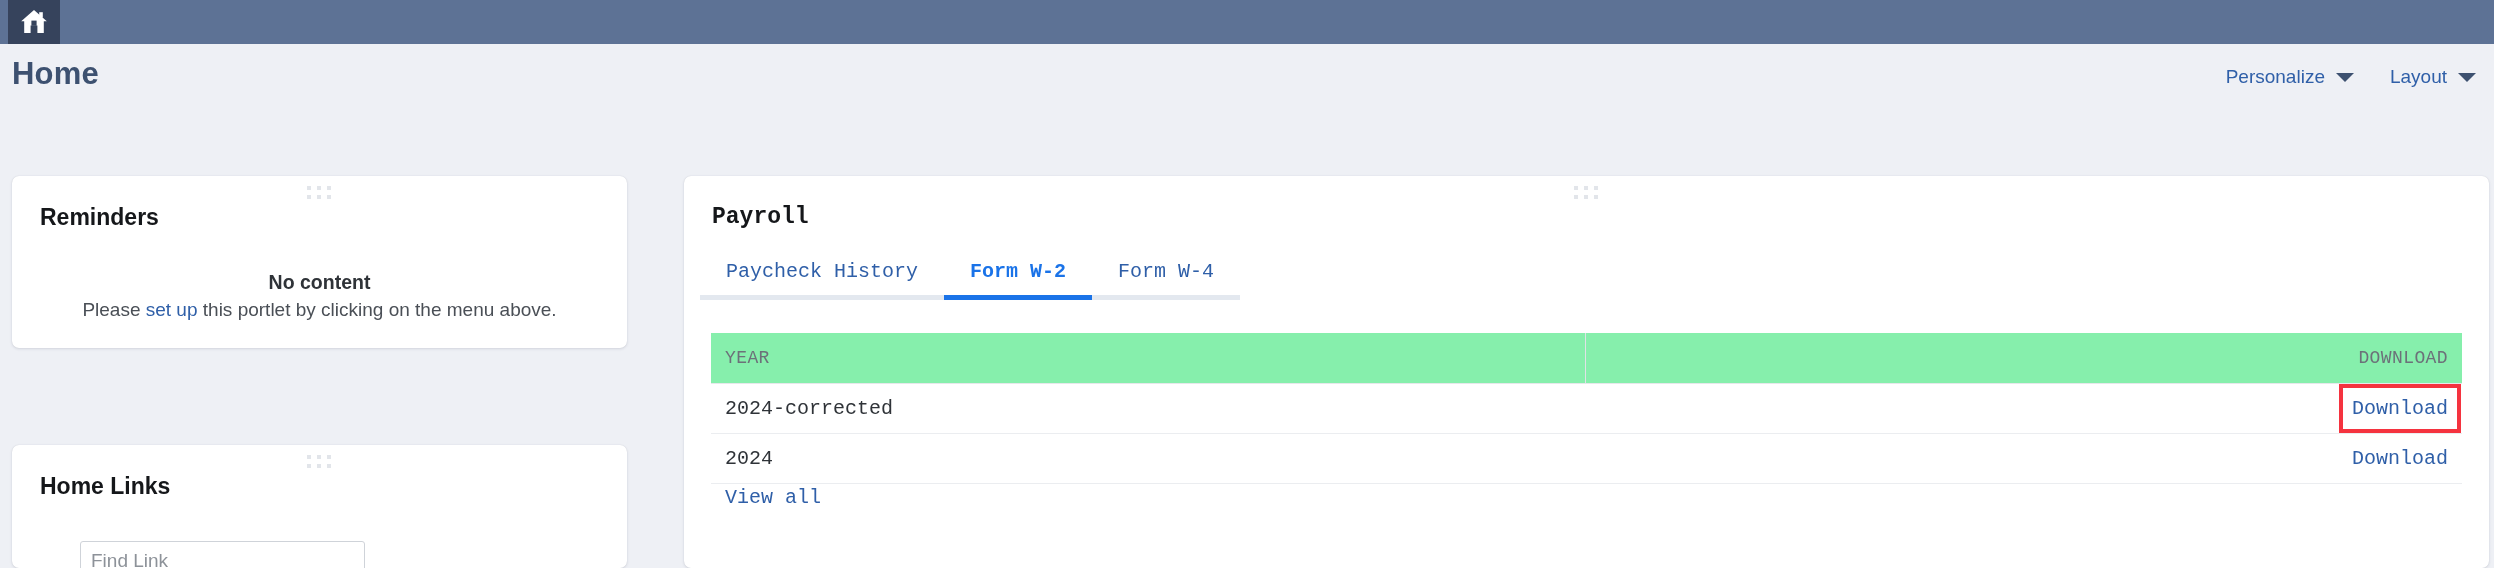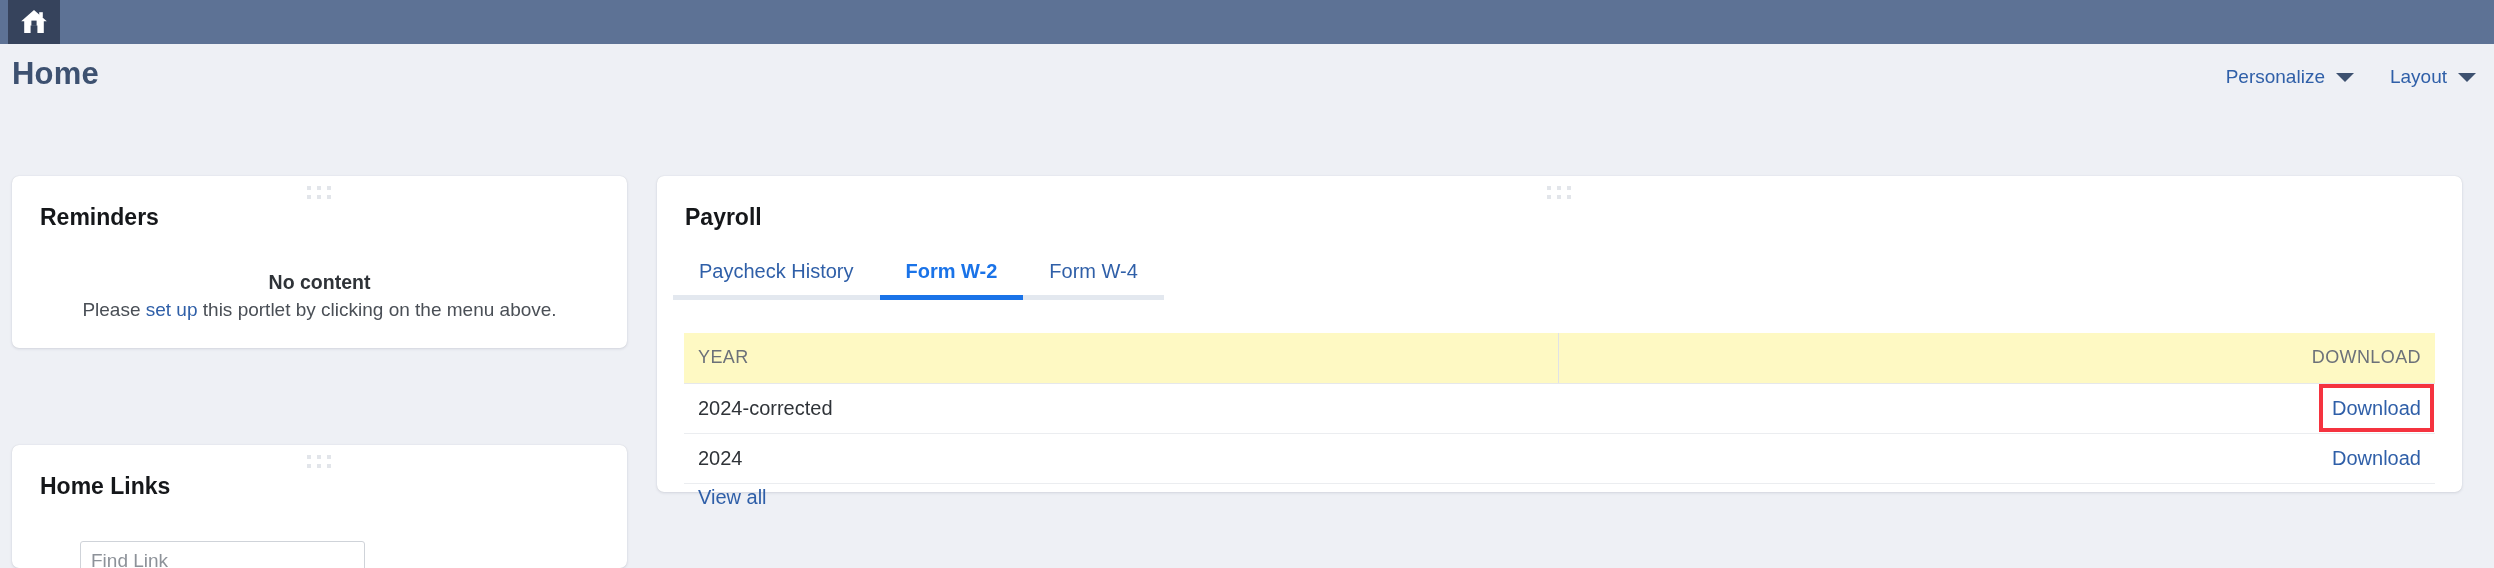--- a/index.html
+++ b/index.html
@@ -112,22 +112,22 @@
     font-family: inherit;
     font-size: 19px;
     color: #2f3338;
     padding: 0 10px;
     outline: none;
   }
   .find-link-input::placeholder { color: #8d9299; }
 
   
   #payroll-card {
-    left: 657px; top: 176px;
-    width: 1805px; height: 316px;
+    left: 684px; top: 176px;
+    width: 1805px; height: 392px; font-family: Liberation Mono, monospace;
   }
   #payroll-card .card-title { position: absolute; left: 28px; top: 28px; }
 
   .tabs {
     position: absolute; left: 16px; top: 78px;
     display: flex; align-items: flex-end;
     height: 46px;
   }
   .tab {
     font-size: 20px; color: #2f5fa8;
@@ -142,21 +142,21 @@
   }
 
   
   .ptable {
     position: absolute; left: 27px; top: 157px;
     width: 1751px;
     border-collapse: collapse;
     table-layout: fixed;
   }
   .ptable th {
-    background: #fef9c3;
+    background: #86efac;
     height: 50px;
     font-size: 18px; font-weight: normal;
     color: #6c7179;
     letter-spacing: .4px;
     padding: 0 14px;
     text-align: left;
     border-bottom: 1px solid #e6e8eb;
   }
   .ptable th.col-download {
     text-align: right;

